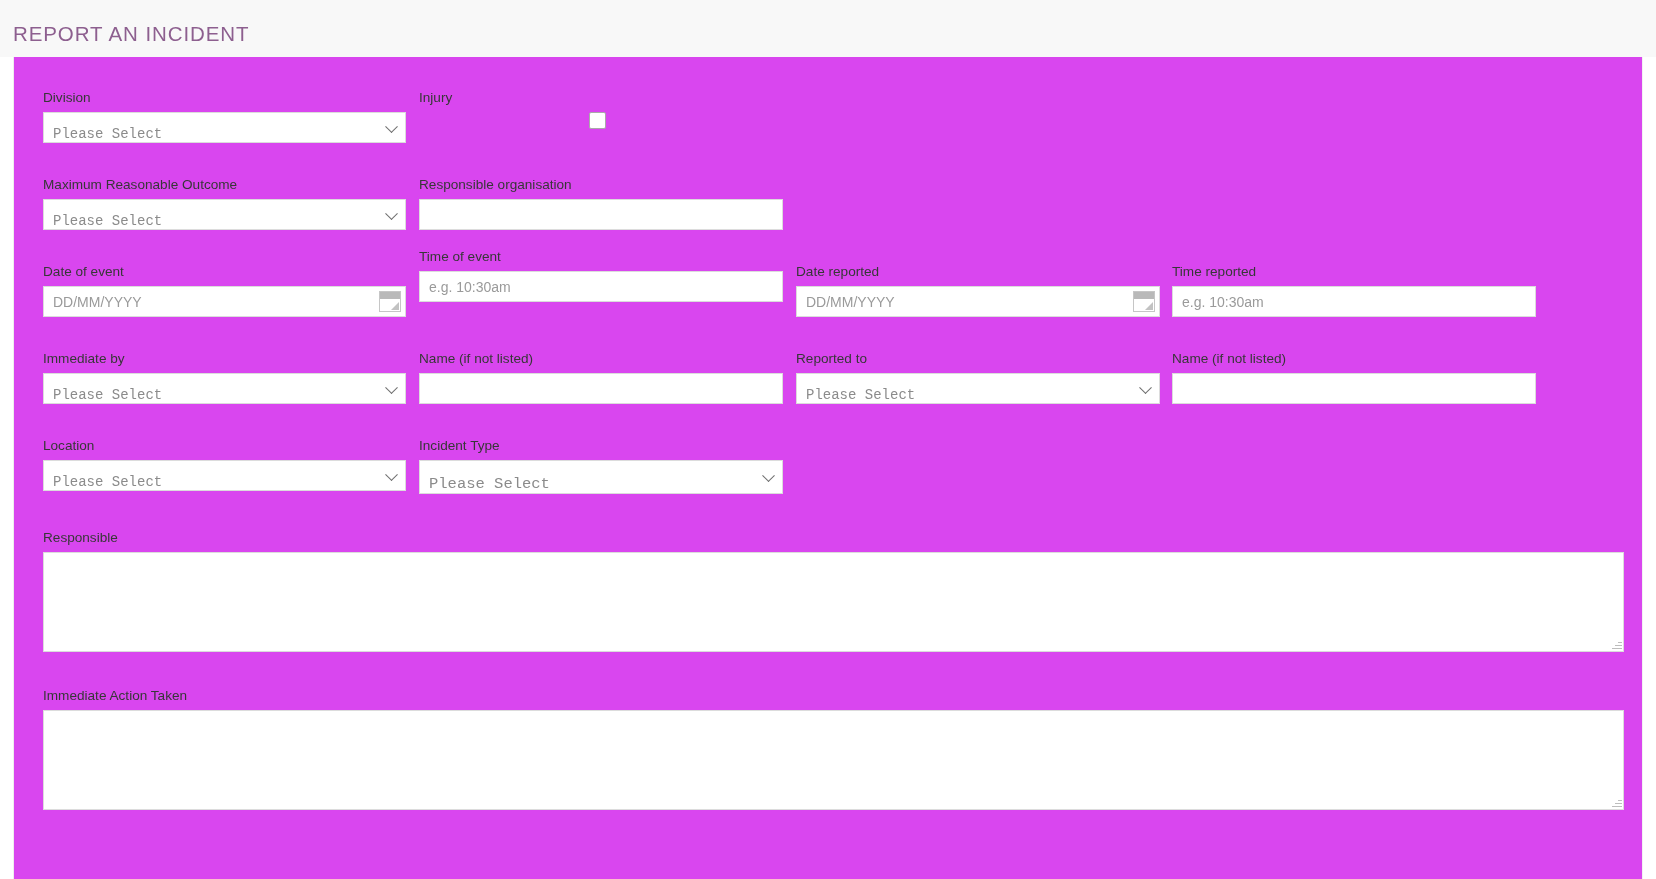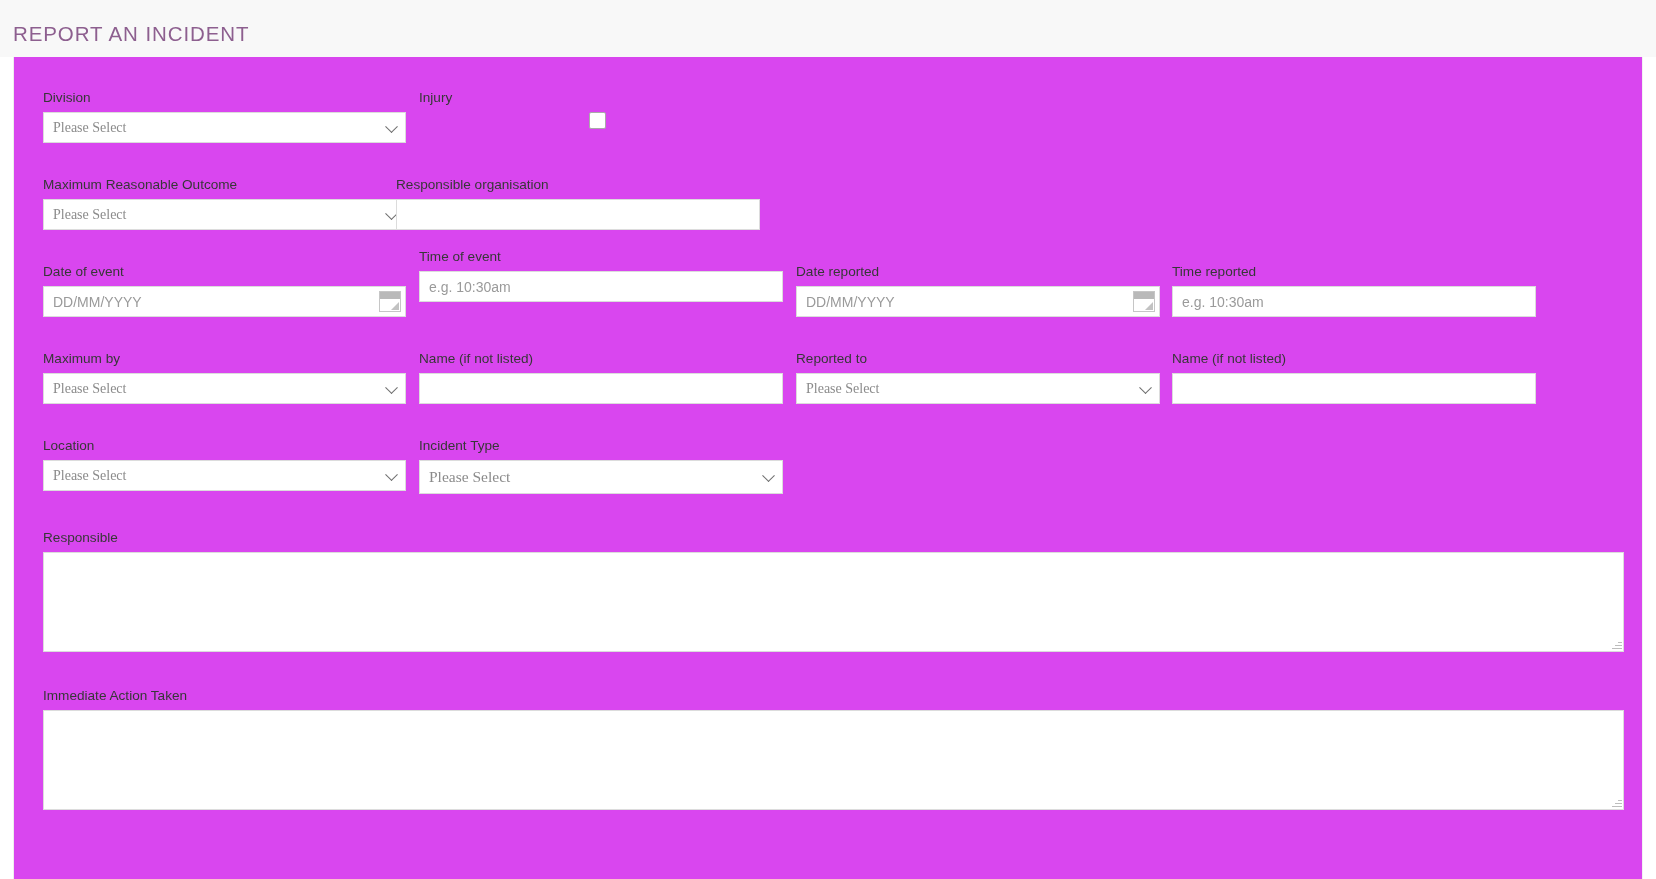--- a/index.html
+++ b/index.html
@@ -70,25 +70,25 @@
   }
 
   
   .sel {
     width: 100%;
     height: 31px;
     border: 1px solid #dcdcdc;
     background: #ffffff;
     color: #8b8b8b;
     font-size: 14px;
-    font-family: Liberation Serif, serif;
+    font-family: Liberation Mono, monospace;
     padding: 0 26px 0 9px;
     position: relative;
     display: flex;
-    align-items: center;
+    align-items: flex-end;
     cursor: pointer;
     white-space: nowrap;
     overflow: hidden;
   }
   .sel .caret {
     position: absolute;
     right: 9px;
     top: 50%;
     width: 9px; height: 9px;
     margin-top: -3px;
@@ -211,21 +211,21 @@
       </div>
 
       <div class="field" style="left:29px; top:120px; width:363px;">
         <span class="field-label">Maximum Reasonable Outcome</span>
         <div class="sel">
           <span>Please Select</span>
           <span class="caret"></span>
         </div>
       </div>
 
-      <div class="field" style="left:382px; top:120px; width:364px;">
+      <div class="field" style="left:405px; top:120px; width:364px;">
         <span class="field-label">Responsible organisation</span>
         <input class="txt" type="text" placeholder="" style="">
       </div>
 
       <div class="field" style="left:29px; top:207px; width:363px;">
         <span class="field-label">Date of event</span>
         <div class="date-wrap">
           <input class="txt date" type="text" placeholder="DD/MM/YYYY" style="">
           <span class="date-icon"></span>
         </div>
@@ -243,21 +243,21 @@
           <span class="date-icon"></span>
         </div>
       </div>
 
       <div class="field" style="left:1158px; top:207px; width:364px;">
         <span class="field-label">Time reported</span>
         <input class="txt" type="text" placeholder="e.g. 10:30am" style="">
       </div>
 
       <div class="field" style="left:29px; top:294px; width:363px;">
-        <span class="field-label">Maximum by</span>
+        <span class="field-label">Immediate by</span>
         <div class="sel">
           <span>Please Select</span>
           <span class="caret"></span>
         </div>
       </div>
 
       <div class="field" style="left:405px; top:294px; width:364px;">
         <span class="field-label">Name (if not listed)</span>
         <input class="txt" type="text" placeholder="" style="">
       </div>

